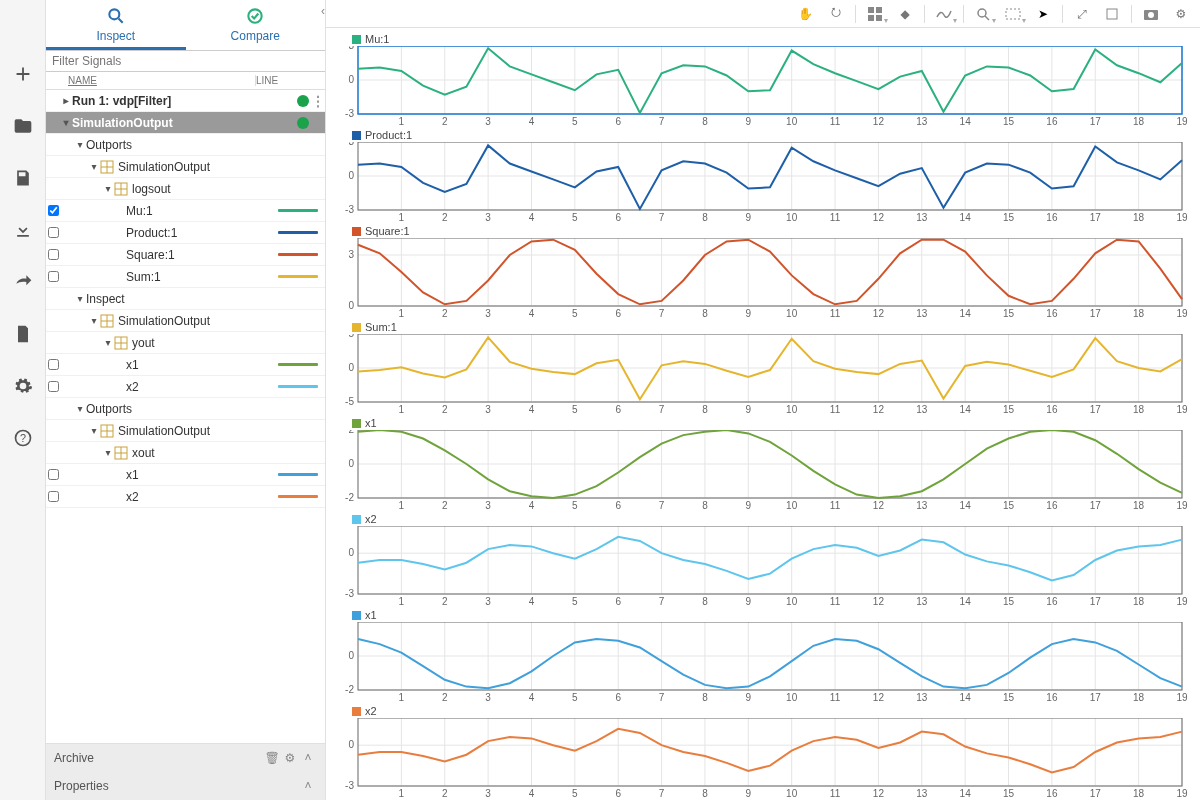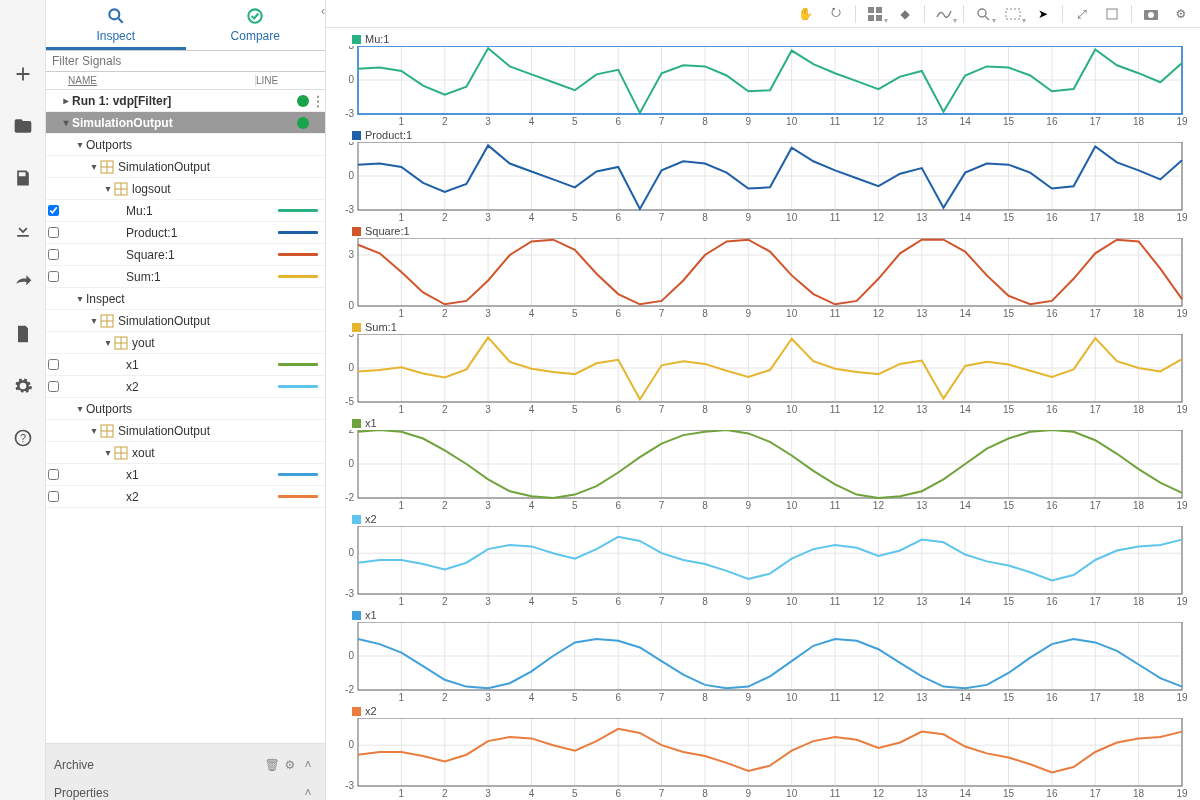--- a/index.html
+++ b/index.html
@@ -26,21 +26,21 @@
   .row .label { flex: 1; white-space: nowrap; overflow: hidden; text-overflow: ellipsis; }
   .row .swatch { width: 54px; display: flex; justify-content: center; }
   .row .swatch span { display: block; width: 40px; height: 3px; border-radius: 1px; }
   .row .dot { width: 12px; height: 12px; border-radius: 50%; margin-right: 2px; }
   .row .kebab { width: 14px; color: #999; font-size: 14px; line-height: 8px; text-align: center; cursor: pointer; }
   .row.run { font-weight: bold; }
   .row.simout { background: #9a9a9a; color: #fff; font-weight: bold; }
   .row.group { color: #333; }
   .row .sqico { width: 14px; height: 14px; display: inline-flex; align-items: center; justify-content: center; margin-right: 4px; }
   .bottom-panels { border-top: 1px solid #e0e0e0; }
-  .panel-bar { height: 28px; background: #ececec; display: flex; align-items: flex-end; padding: 0 8px; color: #555; cursor: pointer; }
+  .panel-bar { height: 28px; background: #ececec; display: flex; align-items: center; padding: 0 8px; color: #555; cursor: pointer; }
   .panel-bar .spacer { flex: 1; }
   .panel-bar .mini-ico { width: 18px; color: #888; text-align: center; }
   .main { flex: 1; display: flex; flex-direction: column; }
   .topbar { height: 28px; border-bottom: 1px solid #e0e0e0; display: flex; align-items: center; justify-content: flex-end; padding: 0 6px; gap: 4px; }
   .topbar .tbtn { width: 26px; height: 22px; display: flex; align-items: center; justify-content: center; color: #777; cursor: pointer; border-radius: 2px; position: relative; }
   .topbar .sep { width: 1px; height: 18px; background: #ddd; margin: 0 2px; }
   .topbar .dd::after { content: "▾"; font-size: 8px; color: #aaa; position: absolute; right: 0; bottom: 0; }
   .plots { flex: 1; padding: 4px 6px 0 2px; overflow: hidden; display: flex; flex-direction: column; gap: 2px; }
   .plot { position: relative; }
   .plot-title { font-size: 11px; color: #444; display: flex; align-items: center; gap: 4px; padding-left: 24px; height: 14px; }

